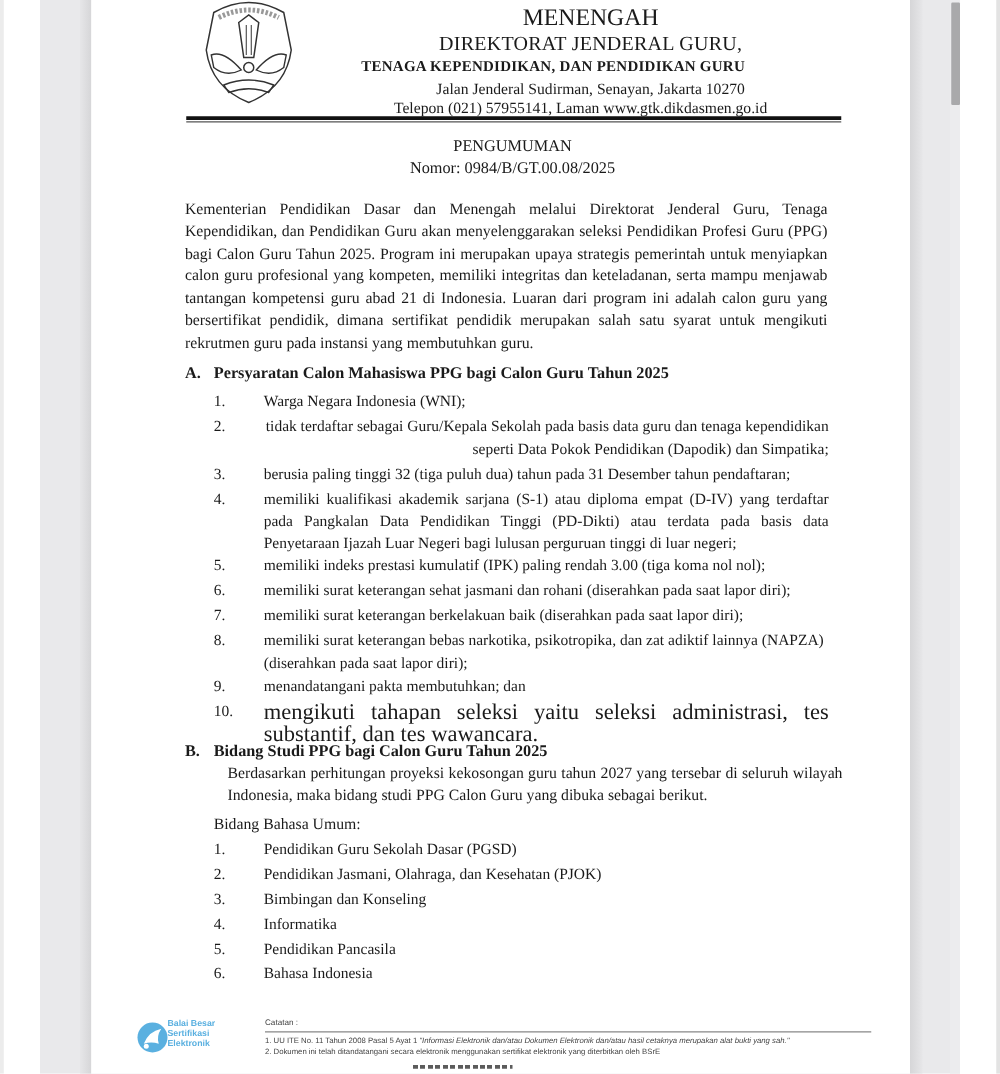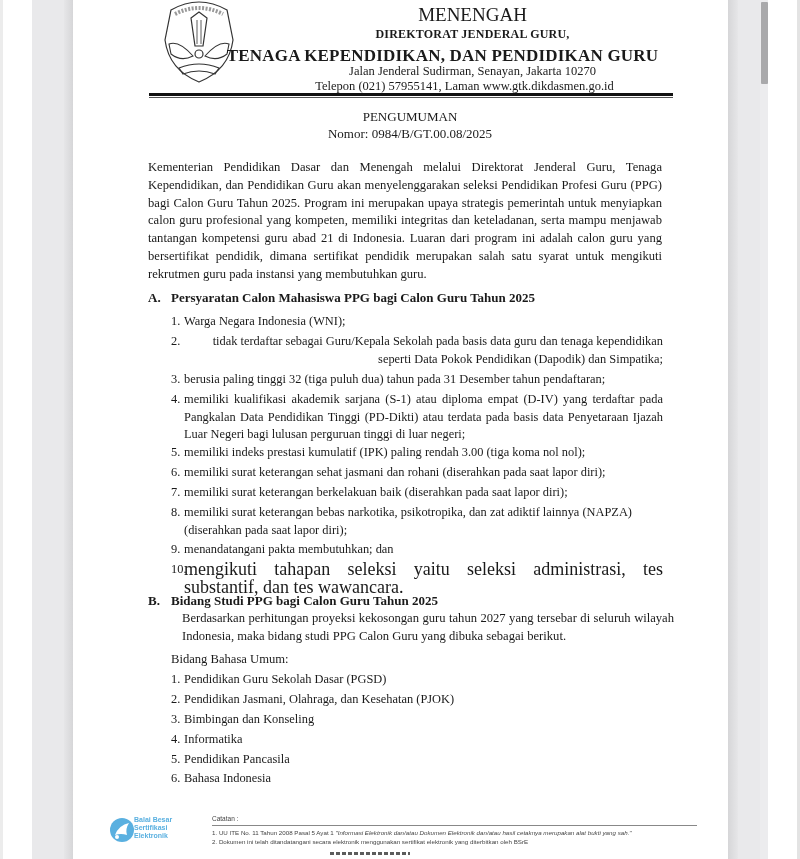--- a/index.html
+++ b/index.html
@@ -39,22 +39,22 @@
   .left-edge {
     position: absolute; left: 0; top: 0; width: 3px; height: 859px; background: #ececec;
   }
 
   
   .logo {
     position: absolute; left: 163px; top: 0; width: 72px; height: 84px;
   }
   .kop { position: absolute; left: 150px; top: 4px; width: 525px; text-align: center; }
   .kop .l1 { position: absolute; left: 0; right: 0; top: 0; font-size: 19px; padding-left: 120px; text-align: center; }
-  .kop .l2 { position: absolute; left: 0; right: 0; top: 23px; font-size: 12px; font-weight: bold; padding-left: 120px; letter-spacing: 0.2px; }
-  .kop .l3 { position: absolute; left: 0; right: 0; top: 42px; font-size: 17px; font-weight: bold; padding-left: 60px; letter-spacing: 0.2px; }
+  .kop .l2 { position: absolute; left: 0; right: 0; top: 23px; font-size: 16px; font-weight: normal; padding-left: 120px; letter-spacing: 0.2px; }
+  .kop .l3 { position: absolute; left: 0; right: 0; top: 42px; font-size: 12px; font-weight: bold; padding-left: 60px; letter-spacing: 0.2px; }
   .kop .l4 { position: absolute; left: 0; right: 0; top: 60px; font-size: 12.5px; padding-left: 120px; }
   .kop .l5 { position: absolute; left: 0; right: 16px; top: 75px; font-size: 12.5px; padding-left: 120px; }
   .kop-rule {
     position: absolute; left: 149px; top: 93px; width: 524px; height: 3px; background: #111;
   }
   .kop-rule2 {
     position: absolute; left: 149px; top: 97px; width: 524px; height: 1px; background: #555;
   }
 
   .title { position: absolute; left: 140px; width: 540px; text-align: center; font-size: 13px; }
@@ -65,21 +65,21 @@
     position: absolute; left: 148px; width: 514px; font-size: 12.6px; line-height: 17.8px;
     text-align: justify;
   }
   .sec-head {
     position: absolute; left: 148px; font-size: 13px; font-weight: bold;
   }
   .sec-head .letter { display: inline-block; width: 23px; }
   .ol { position: absolute; left: 171px; width: 492px; font-size: 12.4px; }
   .ol .li { position: absolute; left: 0; width: 492px; line-height: 17.6px; }
   .ol .num { position: absolute; left: 0; width: 22px; }
-  .ol .txt { position: absolute; left: 13px; right: 0; text-align: justify; }
+  .ol .txt { position: absolute; left: 40px; right: 0; text-align: justify; }
 
   .footer-rule { position: absolute; left: 212px; top: 825px; width: 485px; height: 1px; background: #888; }
   .bsre-logo { position: absolute; left: 107px; top: 815px; width: 30px; height: 30px; }
   .bsre-text { position: absolute; left: 134px; top: 816px; font-family: "Liberation Sans", sans-serif; font-size: 7px; line-height: 8px; color: #5ab0e0; font-weight: bold; }
   .catatan { position: absolute; left: 212px; top: 815px; font-family: "Liberation Sans", sans-serif; font-size: 6.5px; color: #444; }
   .note { position: absolute; left: 212px; font-family: "Liberation Sans", sans-serif; font-size: 6.2px; color: #444; white-space: nowrap; }
   .note i { font-style: italic; }
   .note.n1 { top: 829px; }
   .note.n2 { top: 838px; }
   .cut-text { position: absolute; left: 330px; top: 852px; width: 80px; height: 3px; background: repeating-linear-gradient(to right, #333 0 4px, transparent 4px 6px); opacity: .8; }

